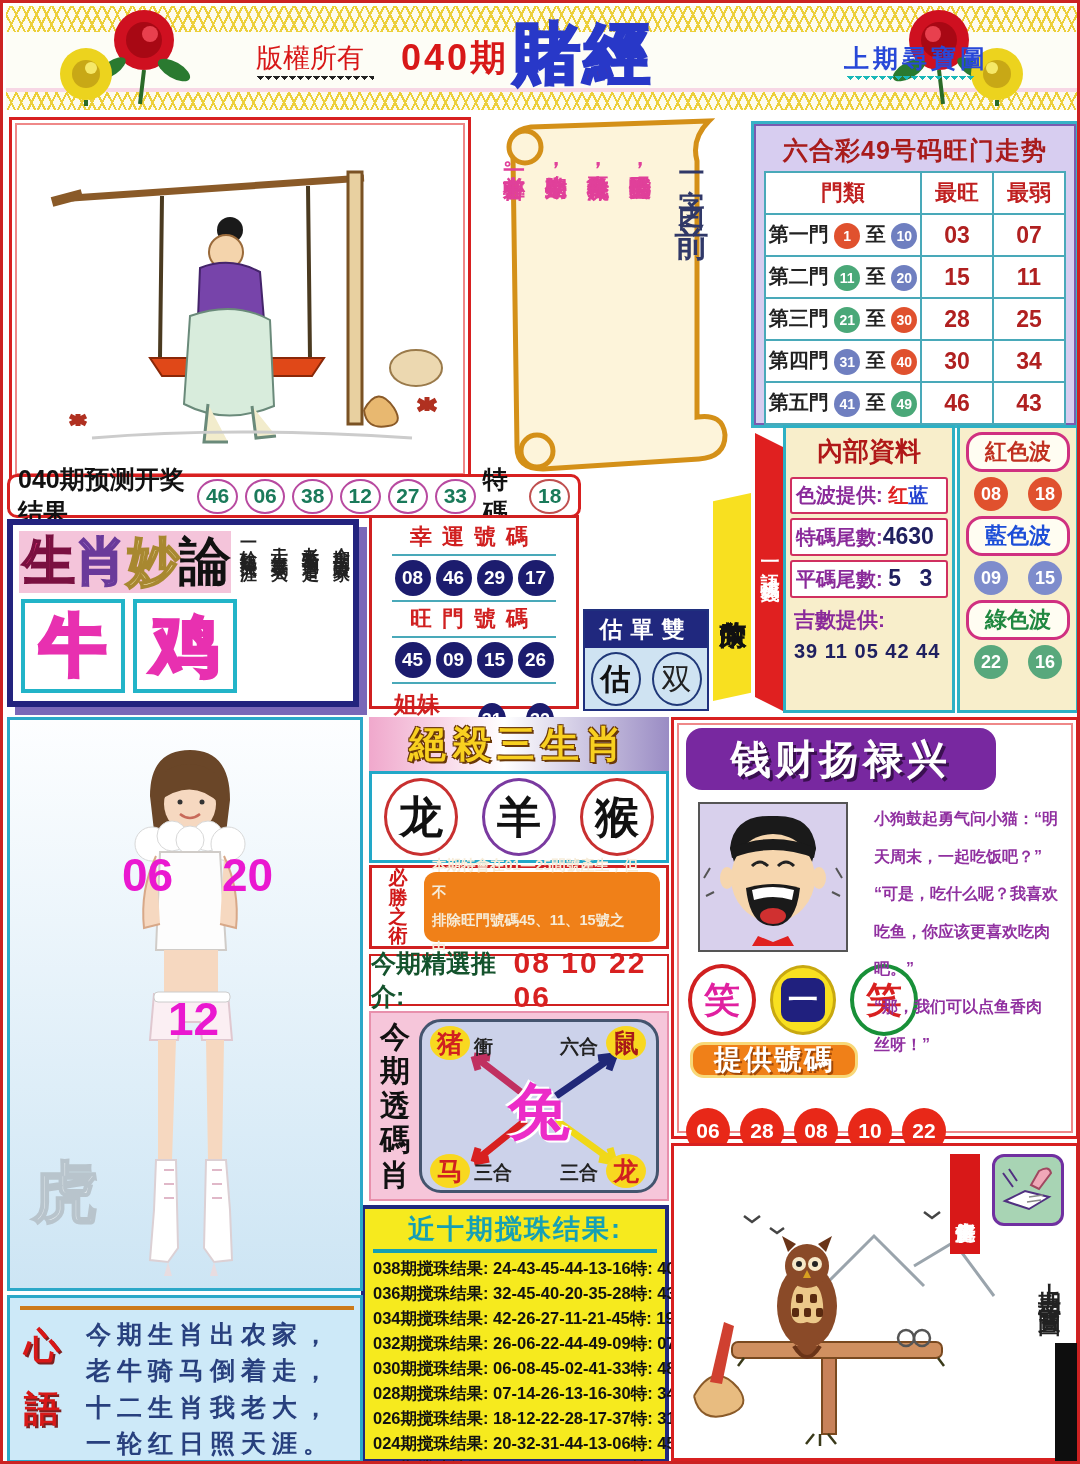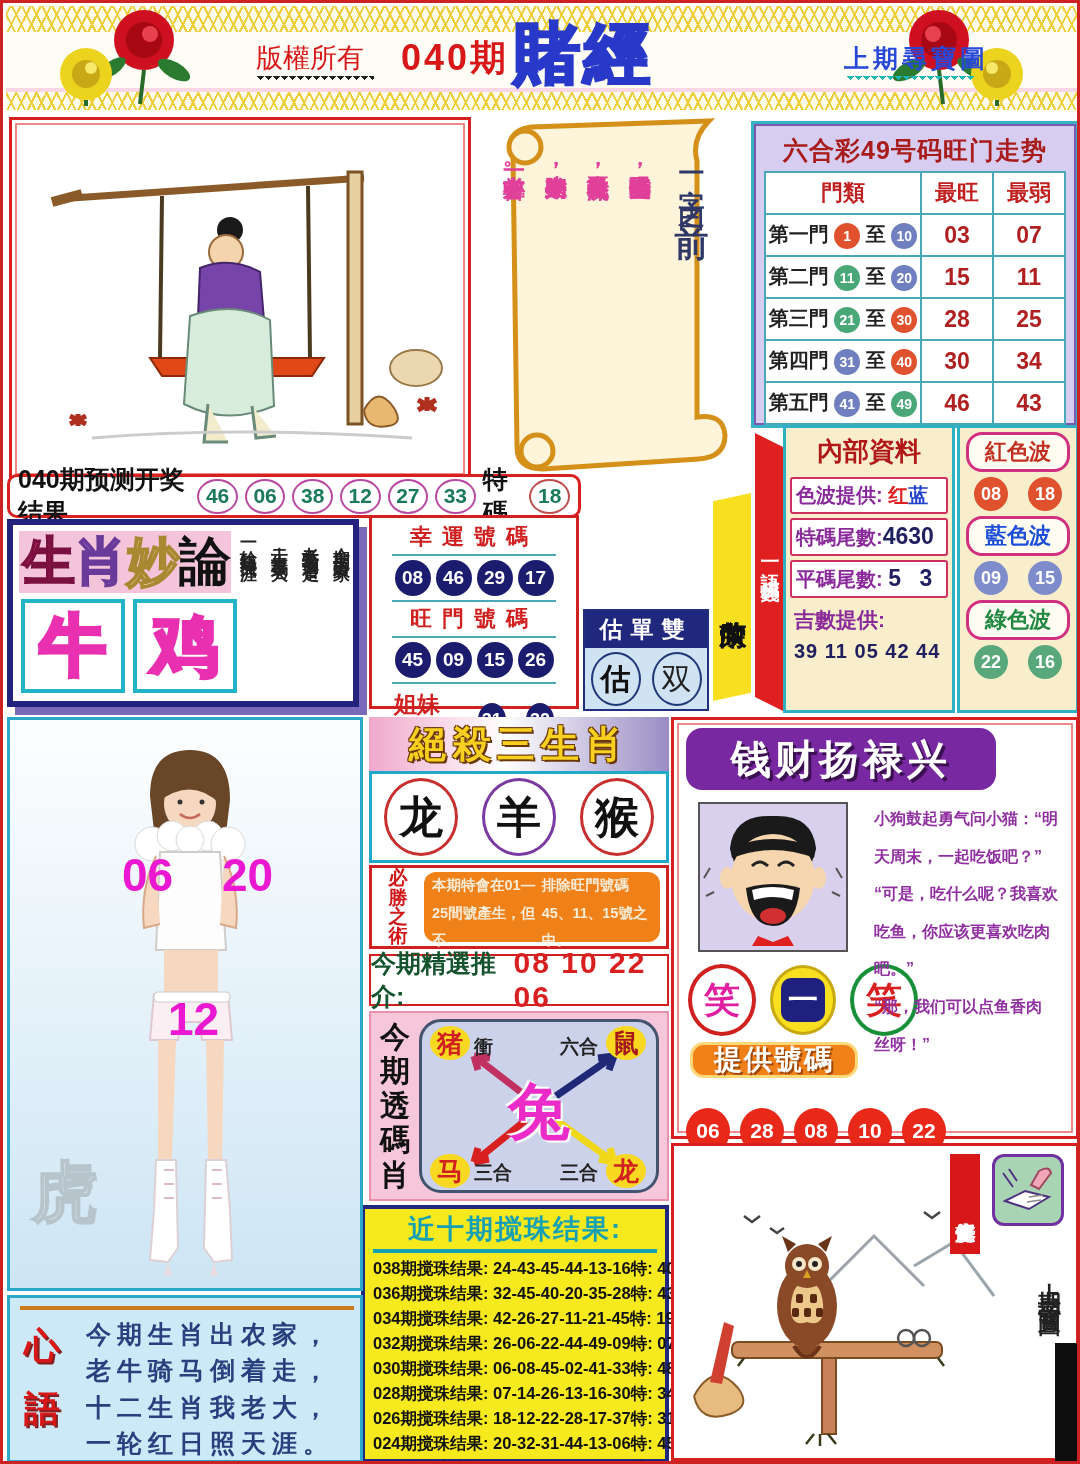--- a/index.html
+++ b/index.html
@@ -276,21 +276,21 @@
   </div>
 
   <div class="abs" style="left:366px;top:862px;width:300px;height:84px;border:3px solid #d02020;background:#fff;display:flex;">
     <div style="width:52px;display:flex;flex-direction:column;align-items:center;justify-content:center;color:#d01818;font-weight:bold;font-size:19px;line-height:1.02;">
       <span>必</span>
         <span>勝</span>
         <span>之</span>
         <span>術</span>
     </div>
     <div style="flex:1;margin:4px 6px 4px 0;background:#f08018;border-radius:12px;color:#f6ecd8;font-weight:bold;
-         font-size:14.5px;display:flex;flex-direction:row;justify-content:center;padding:0 8px;line-height:1.9;">
+         font-size:14.5px;display:flex;flex-direction:column;justify-content:center;padding:0 8px;line-height:1.9;">
       <div>本期特會在01—25間號產生，但不</div>
       <div>排除旺門號碼45、11、15號之中。</div>
     </div>
   </div>
 
   <div class="abs" style="left:366px;top:951px;width:300px;height:52px;border:2px solid #d02020;background:#fff;
        display:flex;align-items:center;justify-content:center;gap:8px;">
     <span style="color:#14532d;font-weight:bold;font-size:25px;">今期精選推介:</span>
     <span style="color:#d82020;font-weight:bold;font-size:30px;letter-spacing:2px;">08 10 22 06</span>
   </div>

